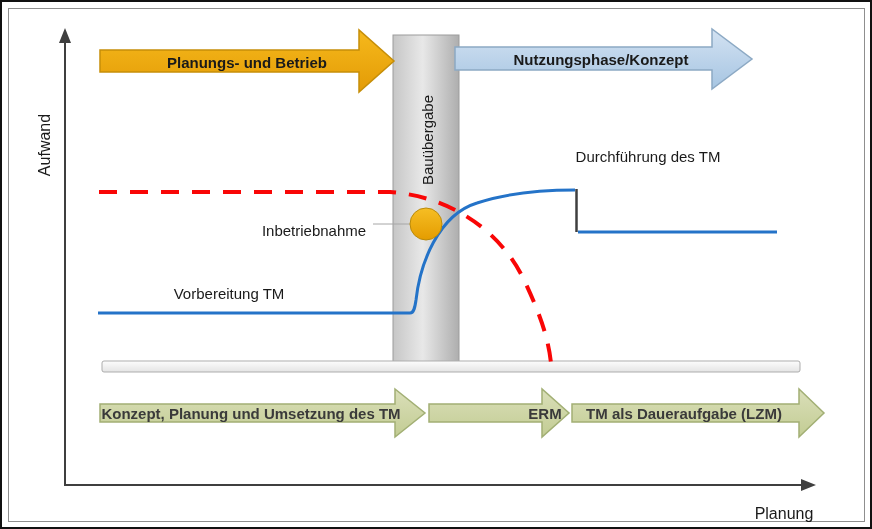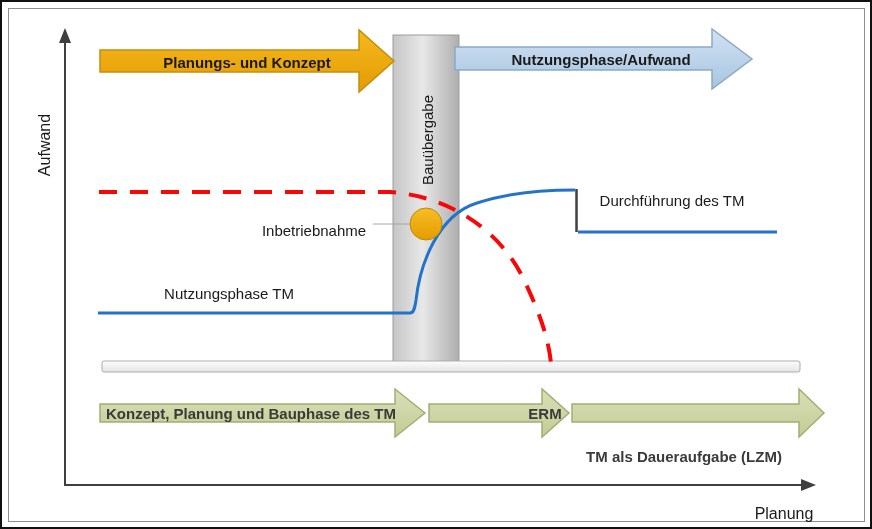--- a/index.html
+++ b/index.html
@@ -82,25 +82,25 @@
 
     <line x1="63" y1="484" x2="63" y2="38" stroke="#3F3F3F" stroke-width="2"></line>
     <polygon points="63,26 57,41 69,41" fill="#3F3F3F"></polygon>
     <line x1="62" y1="483" x2="801" y2="483" stroke="#3F3F3F" stroke-width="2"></line>
     <polygon points="814,483 799,477 799,489" fill="#3F3F3F"></polygon>
   </svg>
 
   <div class="lbl rot axis" style="left:43px;top:143px;">Aufwand</div>
   <div class="lbl axis" style="left:782px;top:512px;">Planung</div>
 
-  <div class="lbl bold" style="left:245px;top:60px;">Planungs- und Konzept</div>
-  <div class="lbl bold" style="left:599px;top:57px;">Nutzungsphase/Aufwand</div>
+  <div class="lbl bold" style="left:245px;top:60px;">Planungs- und Betrieb</div>
+  <div class="lbl bold" style="left:599px;top:57px;">Nutzungsphase/Konzept</div>
 
   <div class="lbl rot" style="left:425px;top:138px;">Bauübergabe</div>
 
   <div class="lbl" style="left:312px;top:228px;">Inbetriebnahme</div>
-  <div class="lbl" style="left:227px;top:291px;">Nutzungsphase TM</div>
-  <div class="lbl" style="left:670px;top:154px;margin-top:44px;">Durchführung des TM</div>
+  <div class="lbl" style="left:227px;top:291px;">Vorbereitung TM</div>
+  <div class="lbl" style="left:646px;top:154px;">Durchführung des TM</div>
 
-  <div class="lbl greentxt" style="left:249px;top:411px;">Konzept, Planung und Bauphase des TM</div>
+  <div class="lbl greentxt" style="left:249px;top:411px;">Konzept, Planung und Umsetzung des TM</div>
   <div class="lbl greentxt" style="left:495px;top:411px;margin-left:48px;">ERM</div>
-  <div class="lbl greentxt" style="left:682px;top:411px;margin-top:43px;">TM als Daueraufgabe (LZM)</div>
+  <div class="lbl greentxt" style="left:682px;top:411px;">TM als Daueraufgabe (LZM)</div>
 </div>
 
 </body></html>

